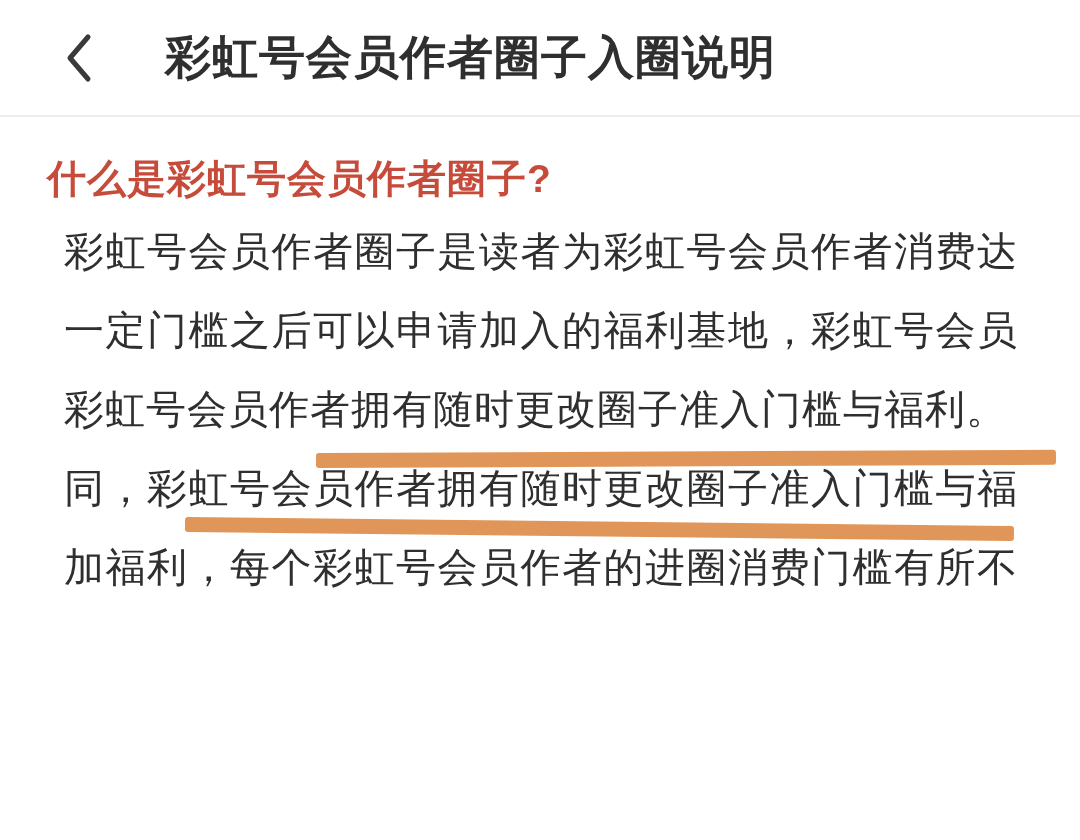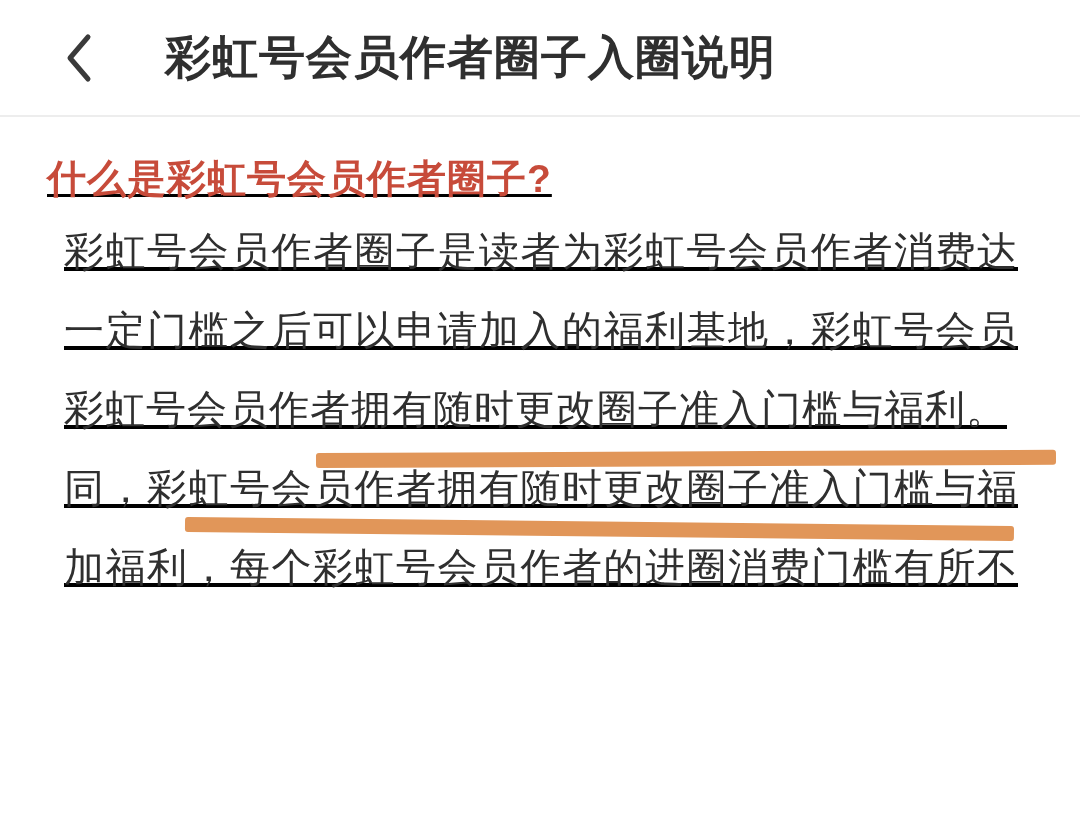--- a/index.html
+++ b/index.html
@@ -48,21 +48,20 @@
     font-size: 46px;
     font-weight: 700;
     letter-spacing: 1px;
     color: var(--text-dark, #2f2f2f);
     white-space: nowrap;
   }
   
   .content {
     position: relative;
     padding: 38px 45px 0 47px;
-    text-decoration: underline;
   }
   .section-heading {
     margin: 0 0 16px 0;
     font-size: 39px;
     line-height: 48px;
     font-weight: 700;
     letter-spacing: 1px;
     color: var(--accent-red, #c74b3a);
     position: relative;
     z-index: 1;

